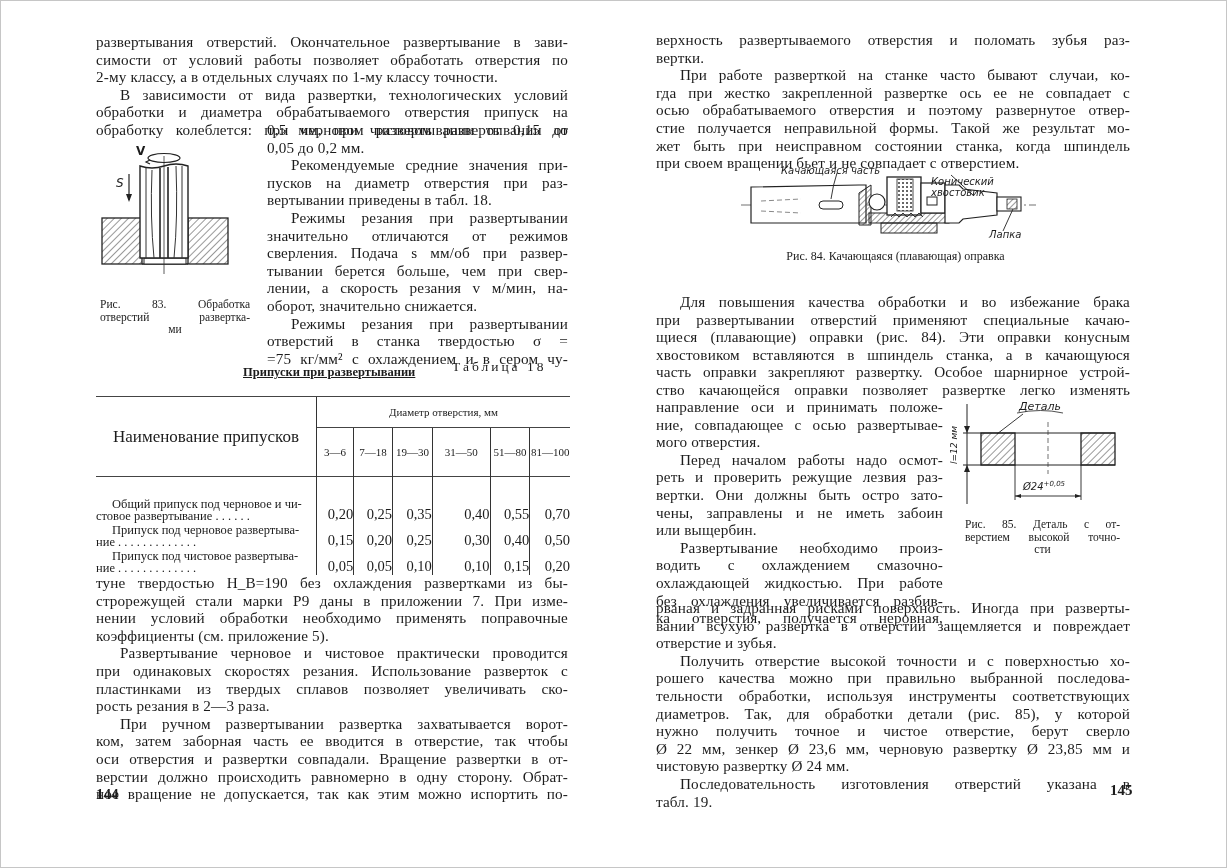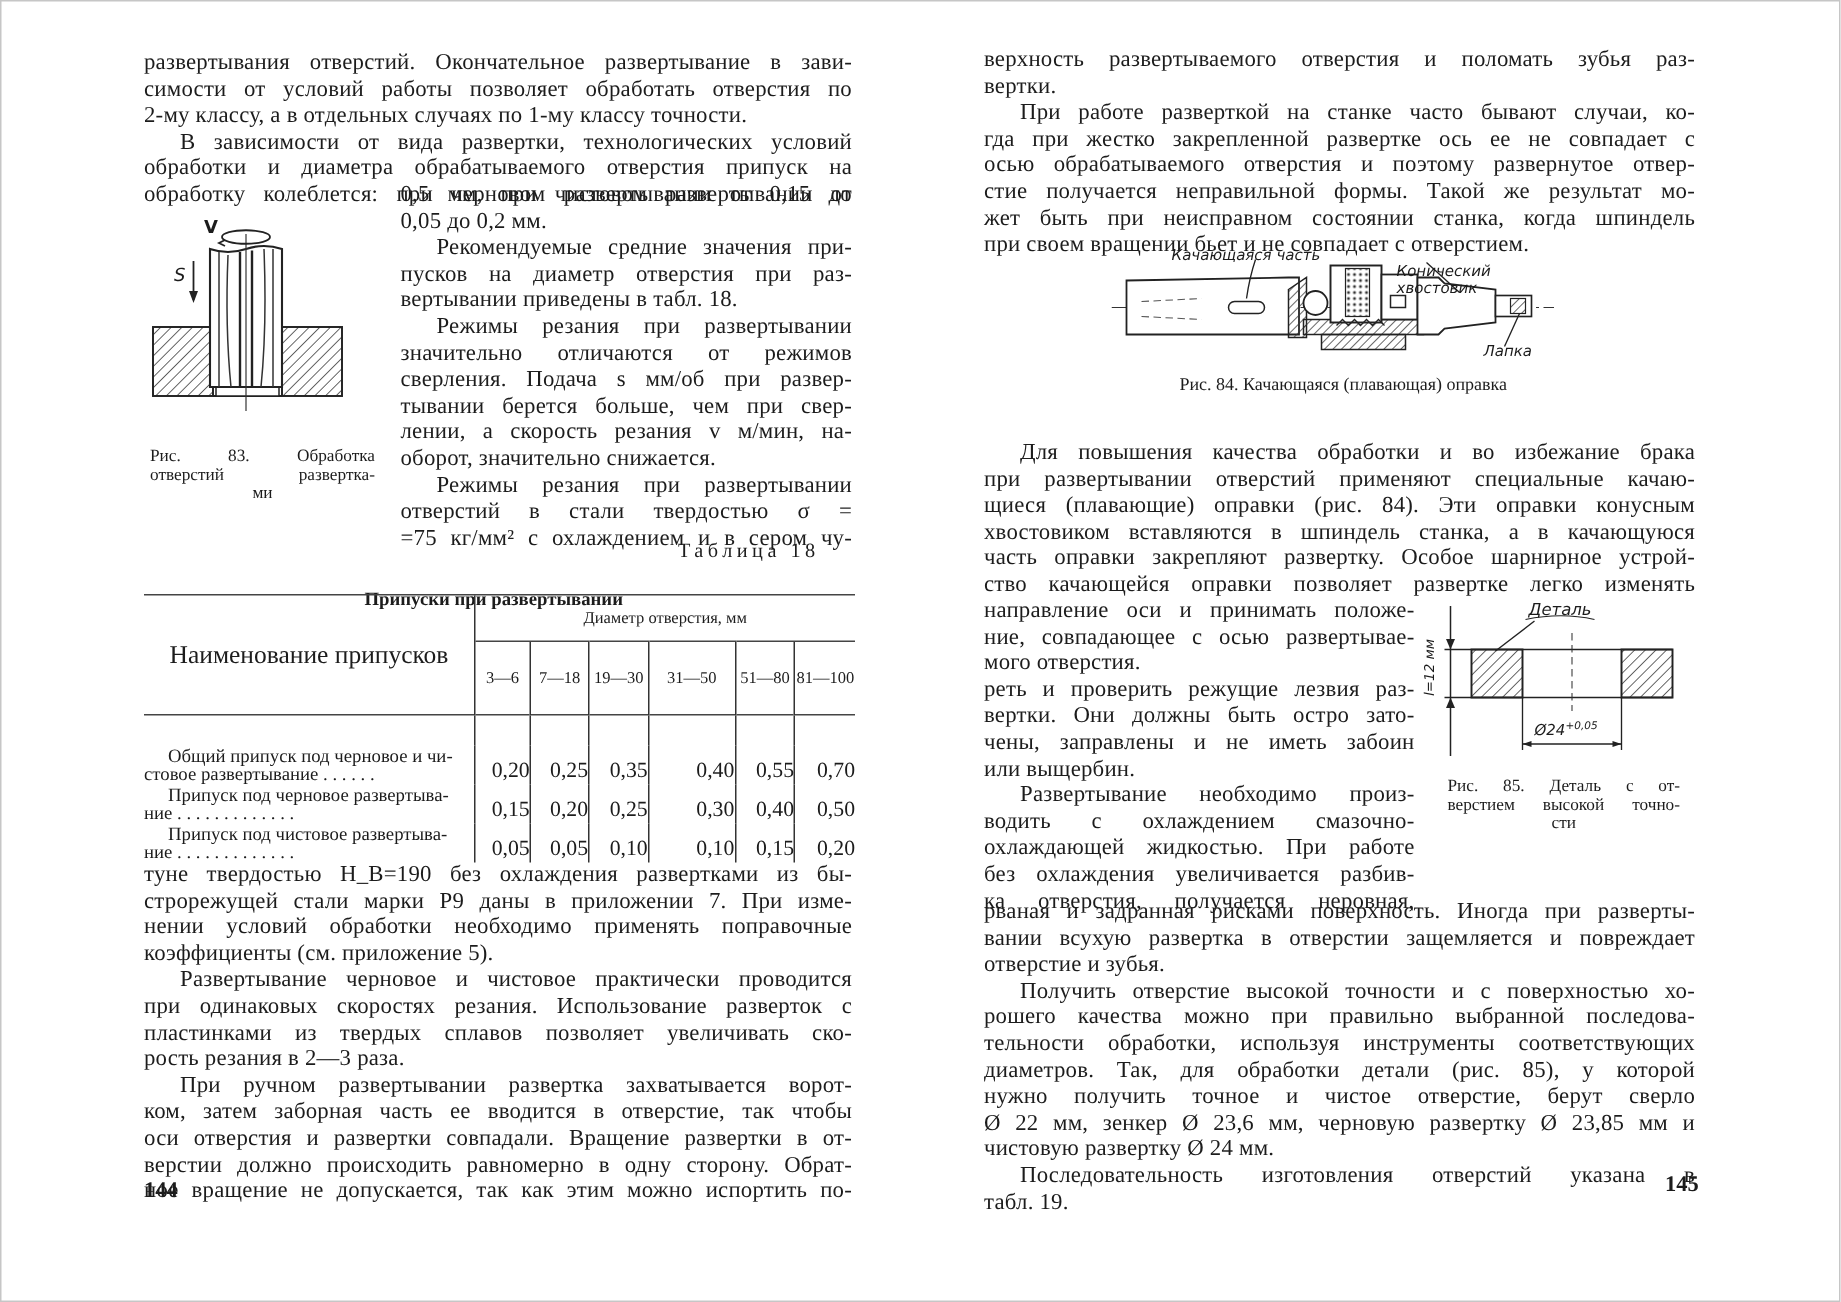--- a/index.html
+++ b/index.html
@@ -88,26 +88,26 @@
     <span class="ln ind">Рекомендуемые средние значения при-</span>
     <span class="ln">пусков на диаметр отверстия при раз-</span>
     <span class="ln last">вертывании приведены в табл. 18.</span>
     <span class="ln ind">Режимы резания при развертывании</span>
     <span class="ln">значительно отличаются от режимов</span>
     <span class="ln">сверления. Подача s мм/об при развер-</span>
     <span class="ln">тывании берется больше, чем при свер-</span>
     <span class="ln">лении, а скорость резания v м/мин, на-</span>
     <span class="ln last">оборот, значительно снижается.</span>
     <span class="ln ind">Режимы резания при развертывании</span>
-    <span class="ln">отверстий в стали твердостью σ =</span>
+    <span class="ln">отверстий в станка твердостью σ =</span>
     <span class="ln">=75 кг/мм² с охлаждением и в сером чу-</span>
   </div>
 
   <div class="tbl-num" style="left:452px; top:359px;">Таблица 18</div>
-  <div class="tbl-title" style="left:243px; top:392px;">Припуски при развертывании</div>
+  <div class="tbl-title" style="left:243px; top:365px;text-decoration:underline;">Припуски при развертывании</div>
 
   <div style="position:absolute; left:96px; top:396px; width:474px; border-top:1px solid #444;"></div>
   <table class="t18" style="left:96px; top:397px; width:474px;">
     <tbody>
         <tr>
       <th class="th-name" rowspan="2" style="width:231px;">Наименование припусков</th>
       <th class="th-diam" colspan="6" style="border-left:1.5px solid #333;">Диаметр отверстия, мм</th>
     </tr>
     <tr>
       <th class="th-range" style="width:38px;">3—6</th>
@@ -248,20 +248,21 @@
     <span class="ln">щиеся (плавающие) оправки (рис. 84). Эти оправки конусным</span>
     <span class="ln">хвостовиком вставляются в шпиндель станка, а в качающуюся</span>
     <span class="ln">часть оправки закрепляют развертку. Особое шарнирное устрой-</span>
     <span class="ln">ство качающейся оправки позволяет развертке легко изменять</span>
   </div>
 
   <div class="blk" style="left:43px; top:398px; width:287px;">
     <span class="ln">направление оси и принимать положе-</span>
     <span class="ln">ние, совпадающее с осью развертывае-</span>
     <span class="ln last">мого отверстия.</span>
+    <span class="ln ind">Перед началом работы надо осмот-</span>
     <span class="ln">реть и проверить режущие лезвия раз-</span>
     <span class="ln">вертки. Они должны быть остро зато-</span>
     <span class="ln">чены, заправлены и не иметь забоин</span>
     <span class="ln last">или выщербин.</span>
     <span class="ln ind">Развертывание необходимо произ-</span>
     <span class="ln">водить с охлаждением смазочно-</span>
     <span class="ln">охлаждающей жидкостью. При работе</span>
     <span class="ln">без охлаждения увеличивается разбив-</span>
     <span class="ln">ка отверстия, получается неровная,</span>
   </div>

